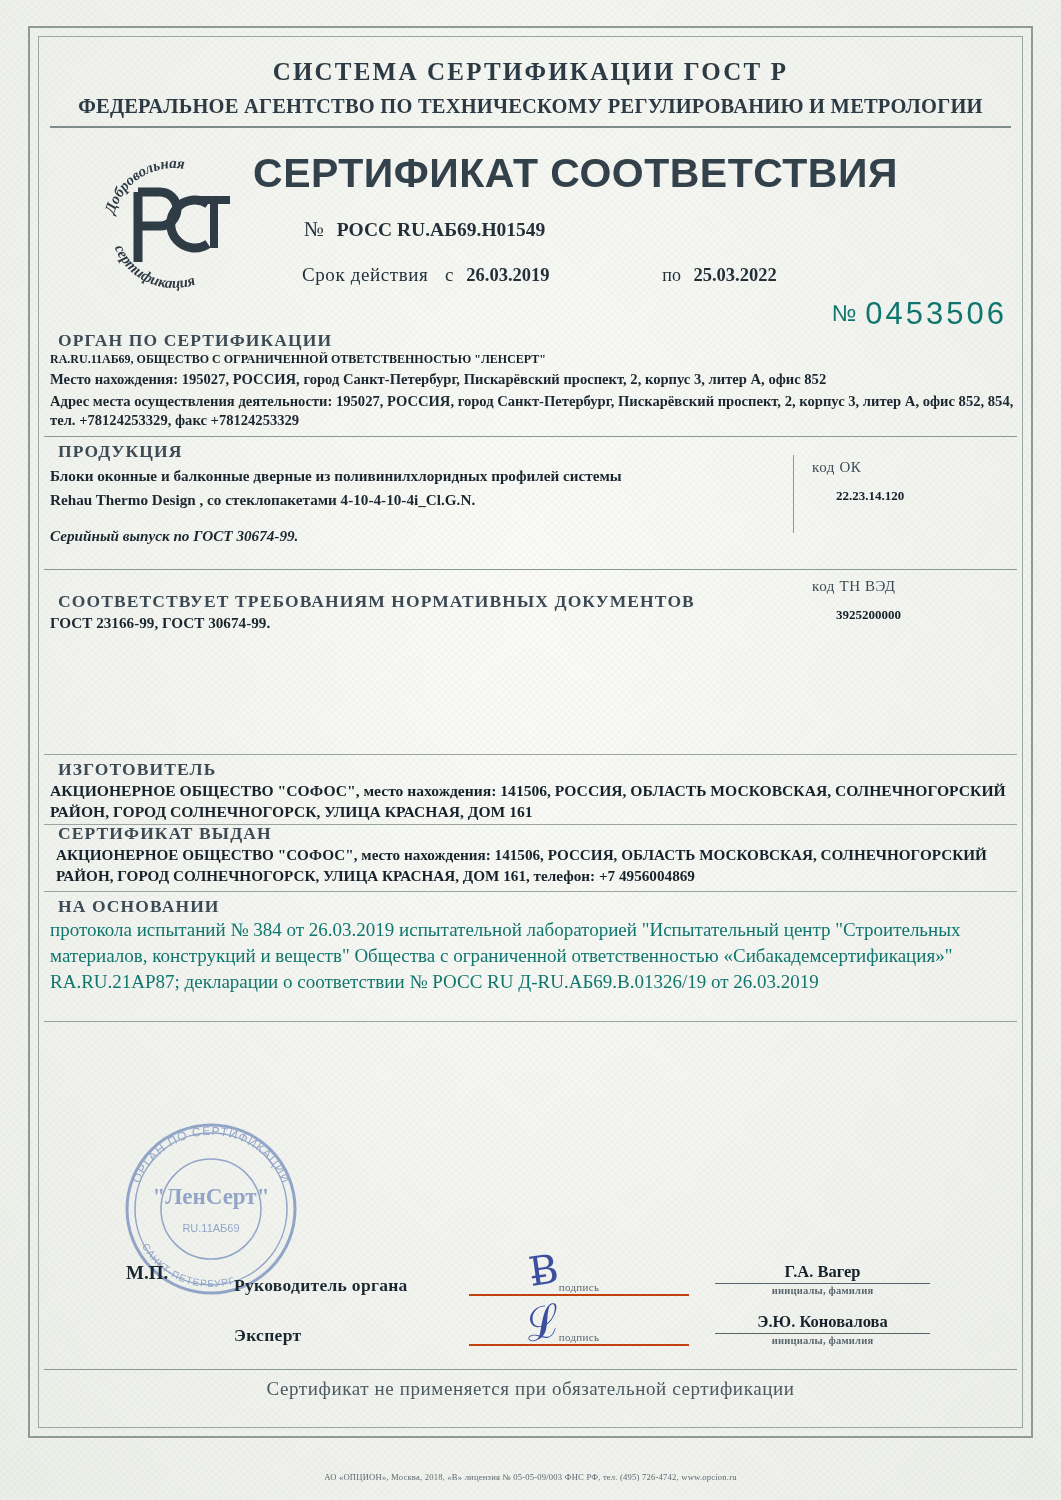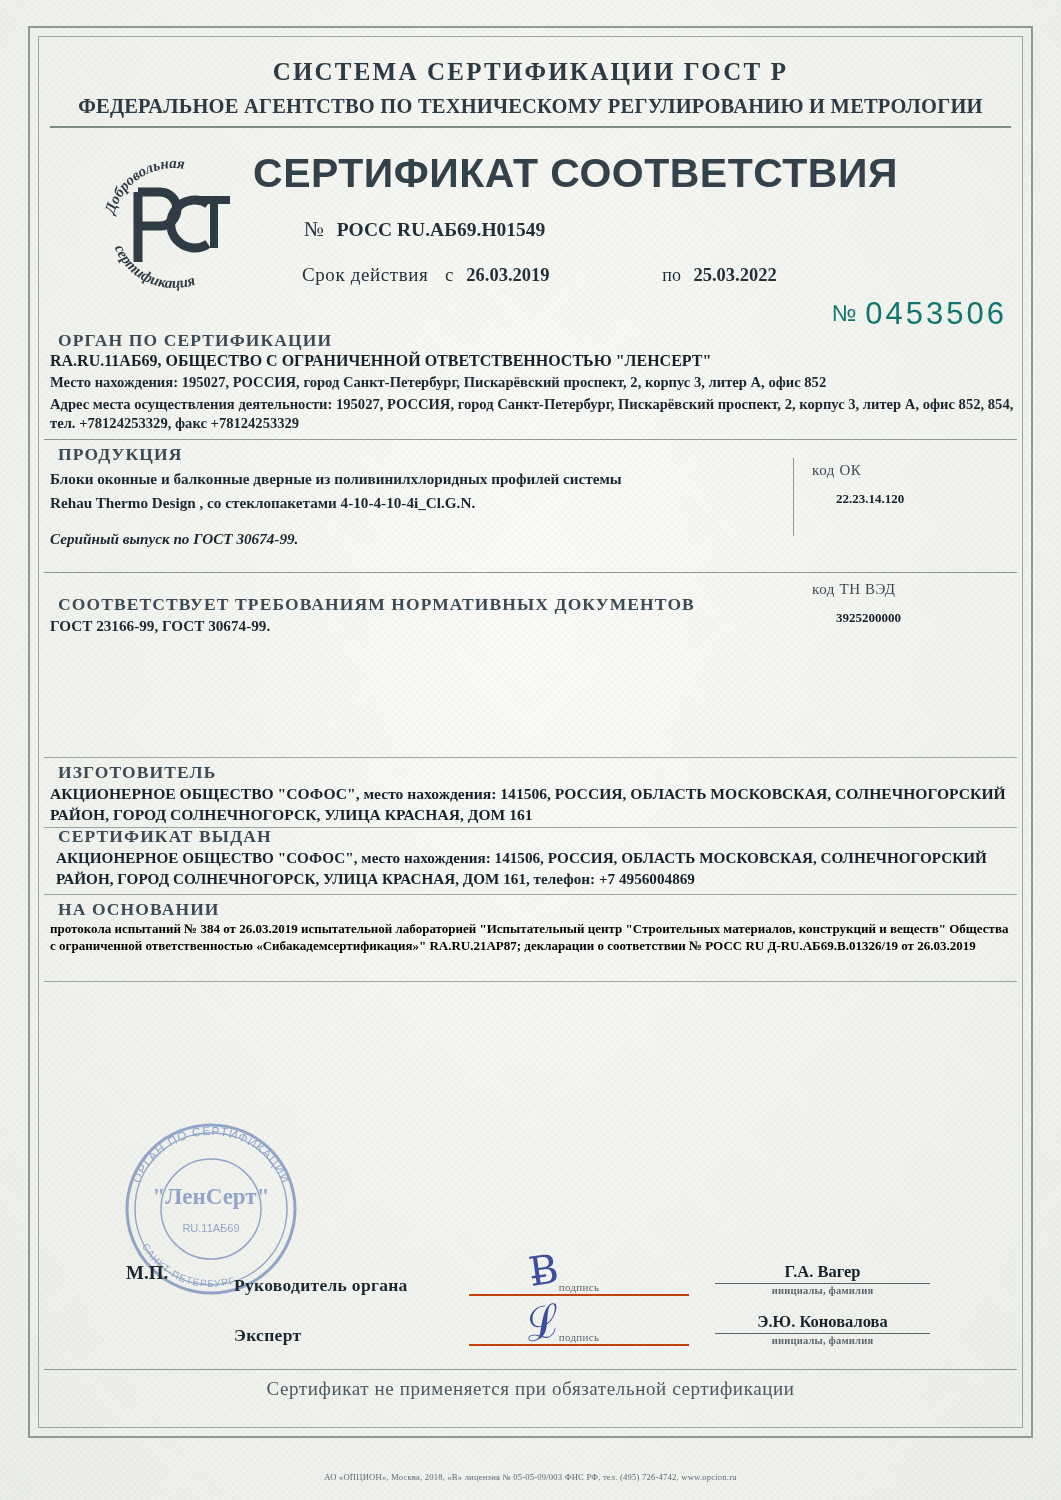--- a/index.html
+++ b/index.html
@@ -179,21 +179,21 @@
     letter-spacing: 0.6px;
   }
   .code-box .val {
     margin-top: 12px;
     font-weight: bold;
     font-size: 13px;
     color: #15212a;
     padding-left: 24px;
   }
   .org-title {
-    font-size: 16px;
+    font-size: 12px;
     font-weight: bold;
     color: #15212a;
     padding-left: 6px;
     margin-top: 1px;
   }
   .addr {
     font-size: 14.6px;
     color: #1b2730;
     padding-left: 6px;
     line-height: 1.3;
@@ -215,25 +215,25 @@
     padding-left: 6px;
   }
   .issued-body {
     font-size: 15.2px;
     line-height: 1.4;
     font-weight: bold;
     color: #16222b;
     padding-left: 12px;
   }
   .basis-body {
-    font-size: 13px;
+    font-size: 19px;
     line-height: 1.38;
-    color: #000000;
+    color: #0f766e;
     padding-left: 6px;
-    font-weight: bold;
+    font-weight: normal;
   }
 
   
   .sig-area {
     position: absolute;
     left: 0; right: 0;
     bottom: 60px;
   }
   .sig-row {
     display: flex;

